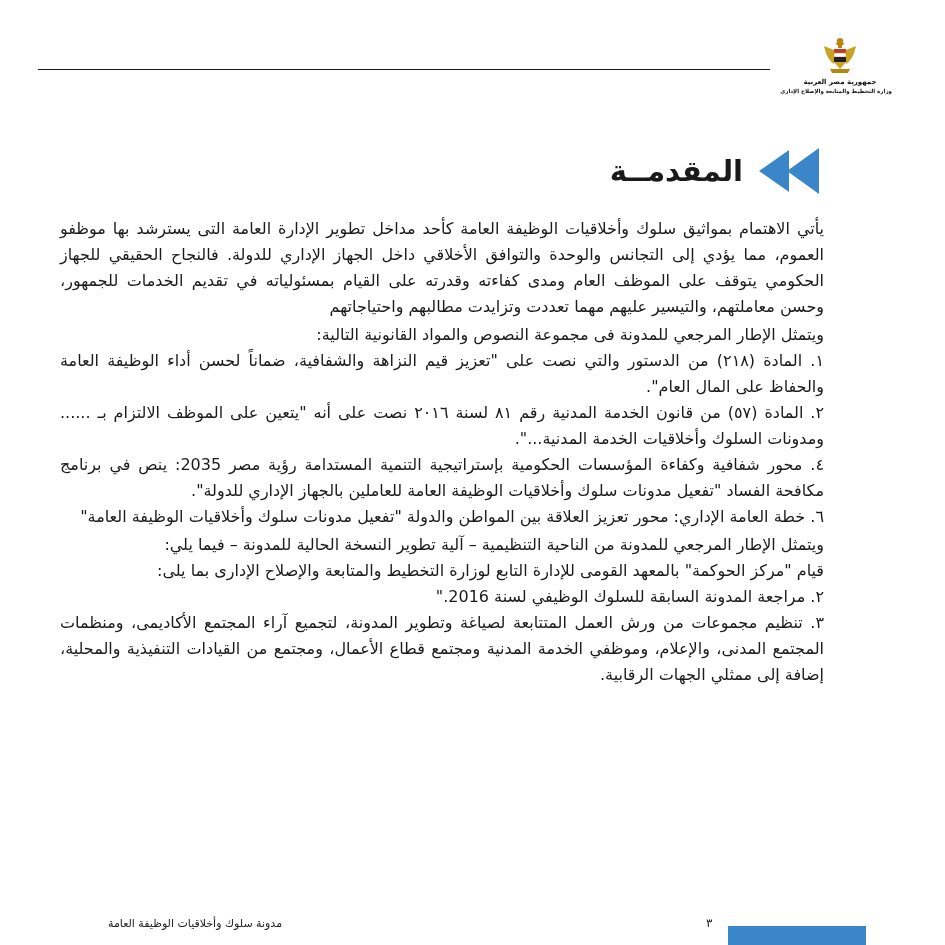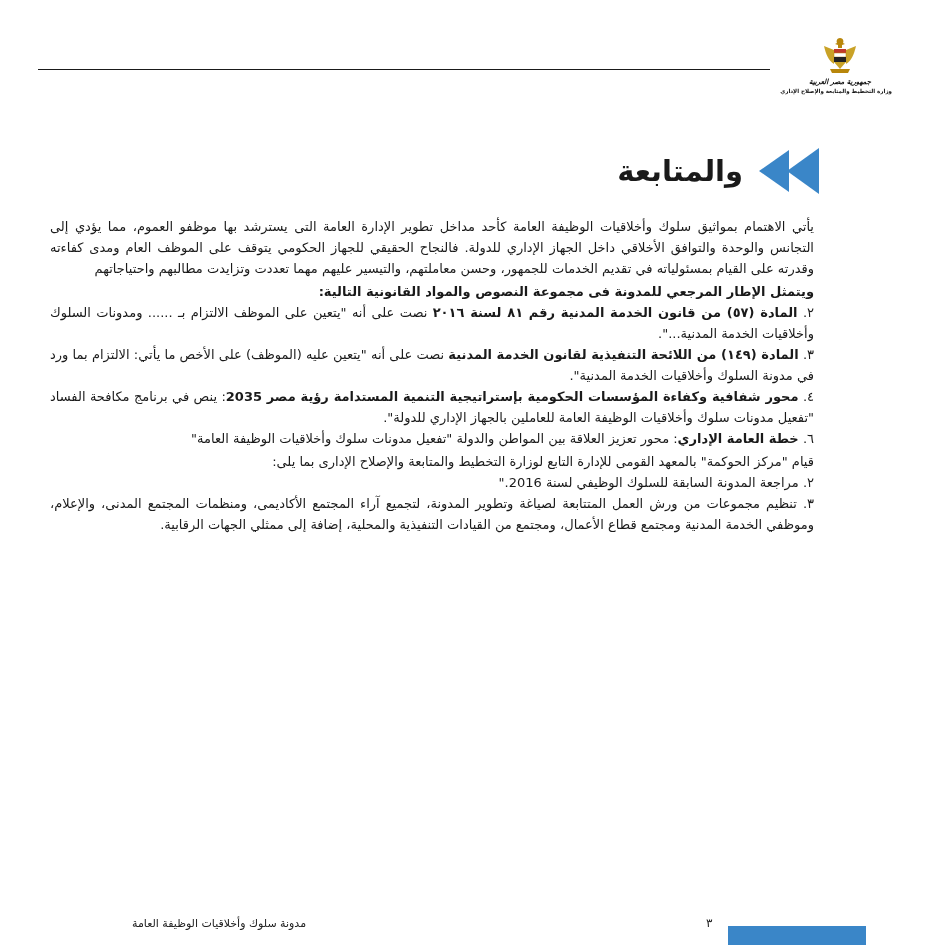--- a/index.html
+++ b/index.html
@@ -3,33 +3,33 @@
 <meta charset="utf-8">
 <style>
   * { margin: 0; padding: 0; box-sizing: border-box; }
   html, body { width: 945px; height: 945px; background: #ffffff; overflow: hidden; }
   body { position: relative; font-family: "DejaVu Sans", sans-serif; color: #1a1a1a; }
 
   .header-rule { position: absolute; left: 38px; top: 69px; width: 732px; height: 1px; background: #1a1a1a; }
 
   .logo { position: absolute; left: 788px; top: 36px; width: 104px; height: 70px; text-align: center; direction: rtl; }
   .logo svg { display: block; margin: 0 auto; }
-  .logo .l1 { font-size: 7px; font-weight: bold; line-height: 9px; color: #111; font-style: italic; }
+  .logo .l1 { font-size: 7px; font-weight: bold; line-height: 9px; color: #111; }
   .logo .l2 { font-size: 5.5px; font-weight: bold; line-height: 8px; color: #111; white-space: nowrap; }
 
   .title-wrap { position: absolute; right: 124px; top: 146px; display: flex; flex-direction: row-reverse; align-items: center; gap: 14px; }
   .title-arrows { width: 64px; height: 50px; }
   .page-title { font-size: 29px; font-weight: bold; color: #1a1a1a; direction: rtl; letter-spacing: 0.5px; }
 
-  .content { position: absolute; left: 50px; top: 216px; width: 764px; direction: rtl; text-align: justify; font-size: 13px; line-height: 21px; }
+  .content { position: absolute; left: 60px; top: 216px; width: 764px; direction: rtl; text-align: justify; font-size: 16px; line-height: 26px; }
   .content p { margin: 0; }
-  .content b { font-weight: bold; }
+  .content b { font-weight: normal; }
   .content .gap { height: 2px; }
 
-  .footer-text { position: absolute; left: 108px; top: 917px; font-size: 11px; direction: rtl; color: #222; margin-left: 24px; }
+  .footer-text { position: absolute; left: 108px; top: 917px; font-size: 11px; direction: rtl; color: #222; }
   .footer-page { position: absolute; left: 706px; top: 916px; font-size: 12px; color: #222; }
   .footer-bar { position: absolute; left: 728px; top: 926px; width: 138px; height: 19px; background: #3a86c8; }
 </style>
 </head>
 <body>
 
 <div class="header-rule"></div>
 
 <div class="logo">
   <svg width="40" height="42" viewBox="0 0 40 42">
@@ -44,34 +44,35 @@
   </svg>
   <div class="l1">جمهورية مصر العربية</div>
   <div class="l2">وزارة التخطيط والمتابعة والإصلاح الإداري</div>
 </div>
 
 <div class="title-wrap">
   <svg class="title-arrows" viewBox="0 0 64 50">
     <polygon points="32,4 32,46 2,25" fill="#3a86c8"></polygon>
     <polygon points="62,2 62,48 30,25" fill="#3a86c8"></polygon>
   </svg>
-  <div class="page-title">والمتابعة</div>
+  <div class="page-title">المقدمــة</div>
 </div>
 
 <div class="content">
   <p>يأتي الاهتمام بمواثيق سلوك وأخلاقيات الوظيفة العامة كأحد مداخل تطوير الإدارة العامة التى يسترشد بها موظفو العموم، مما يؤدي إلى التجانس والوحدة والتوافق الأخلاقي داخل الجهاز الإداري للدولة. فالنجاح الحقيقي للجهاز الحكومي يتوقف على الموظف العام ومدى كفاءته وقدرته على القيام بمسئولياته في تقديم الخدمات للجمهور، وحسن معاملتهم، والتيسير عليهم مهما تعددت وتزايدت مطالبهم واحتياجاتهم</p>
   <div class="gap"></div>
   <p><b>ويتمثل الإطار المرجعي للمدونة فى مجموعة النصوص والمواد القانونية التالية:</b></p>
 
+  <p><span>١.</span> <b>المادة (٢١٨) من الدستور</b><span> والتي نصت على "تعزيز قيم النزاهة والشفافية، ضماناً لحسن أداء الوظيفة العامة والحفاظ على المال العام".</span></p>
   <p><span>٢.</span> <b>المادة (٥٧) من قانون الخدمة المدنية رقم ٨١ لسنة ٢٠١٦</b><span> نصت على أنه "يتعين على الموظف الالتزام بـ ...... ومدونات السلوك وأخلاقيات الخدمة المدنية...".</span></p>
-  <p><span>٣.</span> <b>المادة (١٤٩) من اللائحة التنفيذية لقانون الخدمة المدنية</b><span> نصت على أنه "يتعين عليه (الموظف) على الأخص ما يأتي: الالتزام بما ورد في مدونة السلوك وأخلاقيات الخدمة المدنية".</span></p>
   <p><span>٤.</span> <b>محور شفافية وكفاءة المؤسسات الحكومية بإستراتيجية التنمية المستدامة رؤية مصر 2035</b><span>: ينص في برنامج مكافحة الفساد "تفعيل مدونات سلوك وأخلاقيات الوظيفة العامة للعاملين بالجهاز الإداري للدولة".</span></p>
   <p><span>٦.</span> <b>خطة العامة الإداري</b><span>: محور تعزيز العلاقة بين المواطن والدولة "تفعيل مدونات سلوك وأخلاقيات الوظيفة العامة"</span></p>
 
   <div class="gap"></div>
+  <p><b>ويتمثل الإطار المرجعي للمدونة من الناحية التنظيمية – آلية تطوير النسخة الحالية للمدونة – فيما يلي:</b></p>
   <p>قيام "مركز الحوكمة" بالمعهد القومى للإدارة التابع لوزارة التخطيط والمتابعة والإصلاح الإدارى بما يلى:</p>
   <p><span>٢.</span><span> مراجعة المدونة السابقة للسلوك الوظيفي لسنة 2016."</span></p>
   <p><span>٣.</span><span> تنظيم مجموعات من ورش العمل المتتابعة لصياغة وتطوير المدونة، لتجميع آراء المجتمع الأكاديمى، ومنظمات المجتمع المدنى، والإعلام، وموظفي الخدمة المدنية ومجتمع قطاع الأعمال، ومجتمع من القيادات التنفيذية والمحلية، إضافة إلى ممثلي الجهات الرقابية.</span></p>
 </div>
 
 <div class="footer-text">مدونة سلوك وأخلاقيات الوظيفة العامة</div>
 <div class="footer-page">٣</div>
 <div class="footer-bar"></div>
 
 </body></html>

